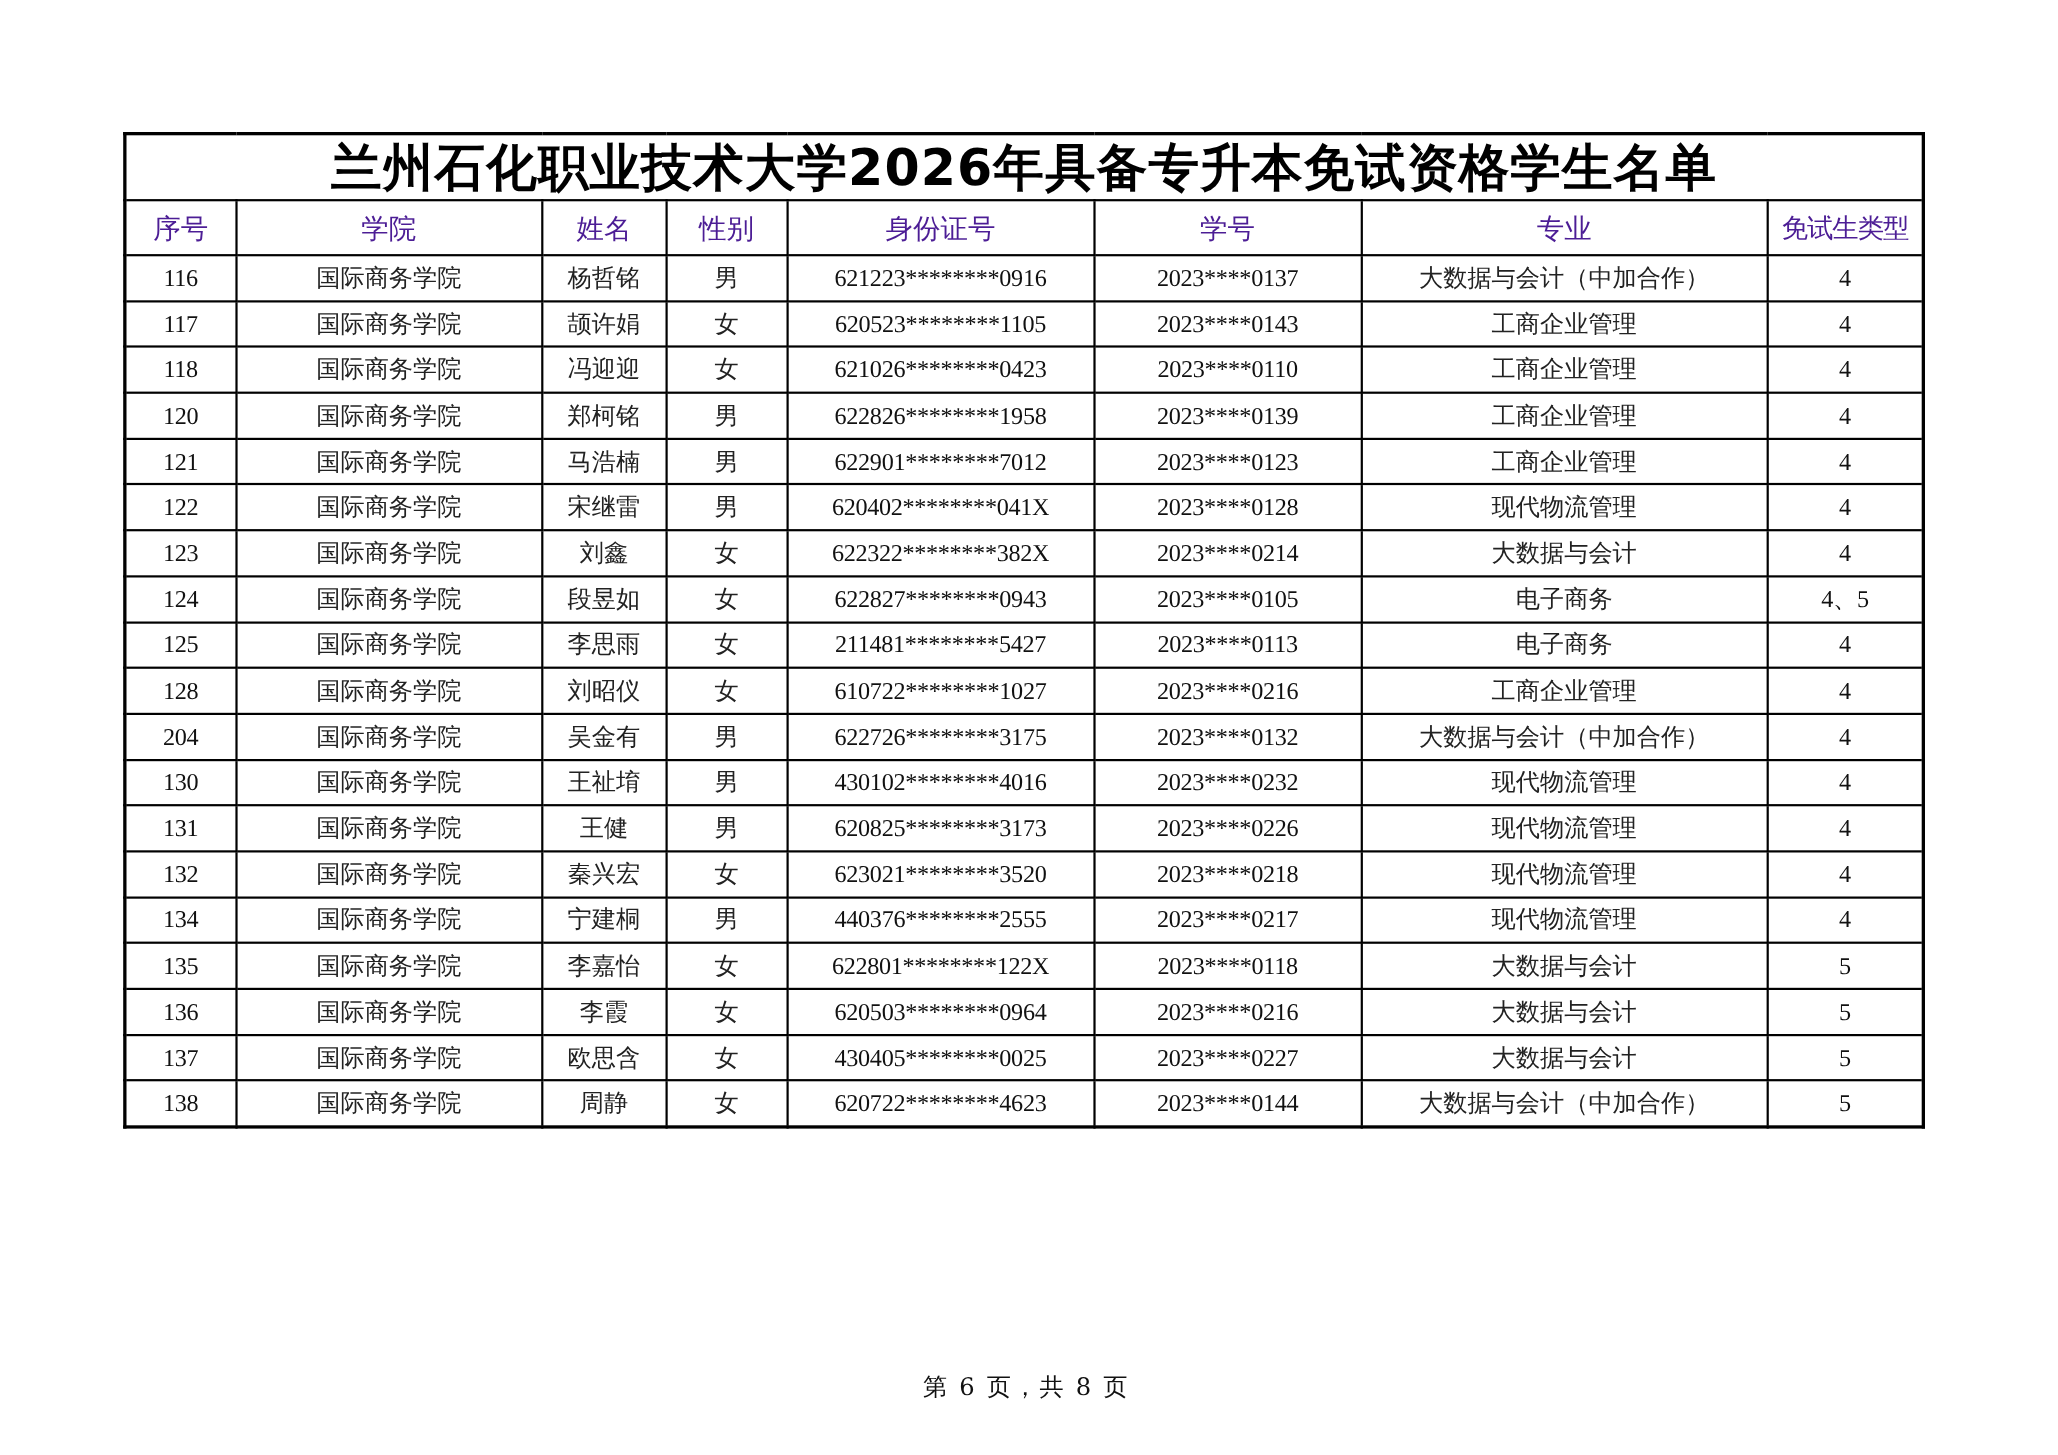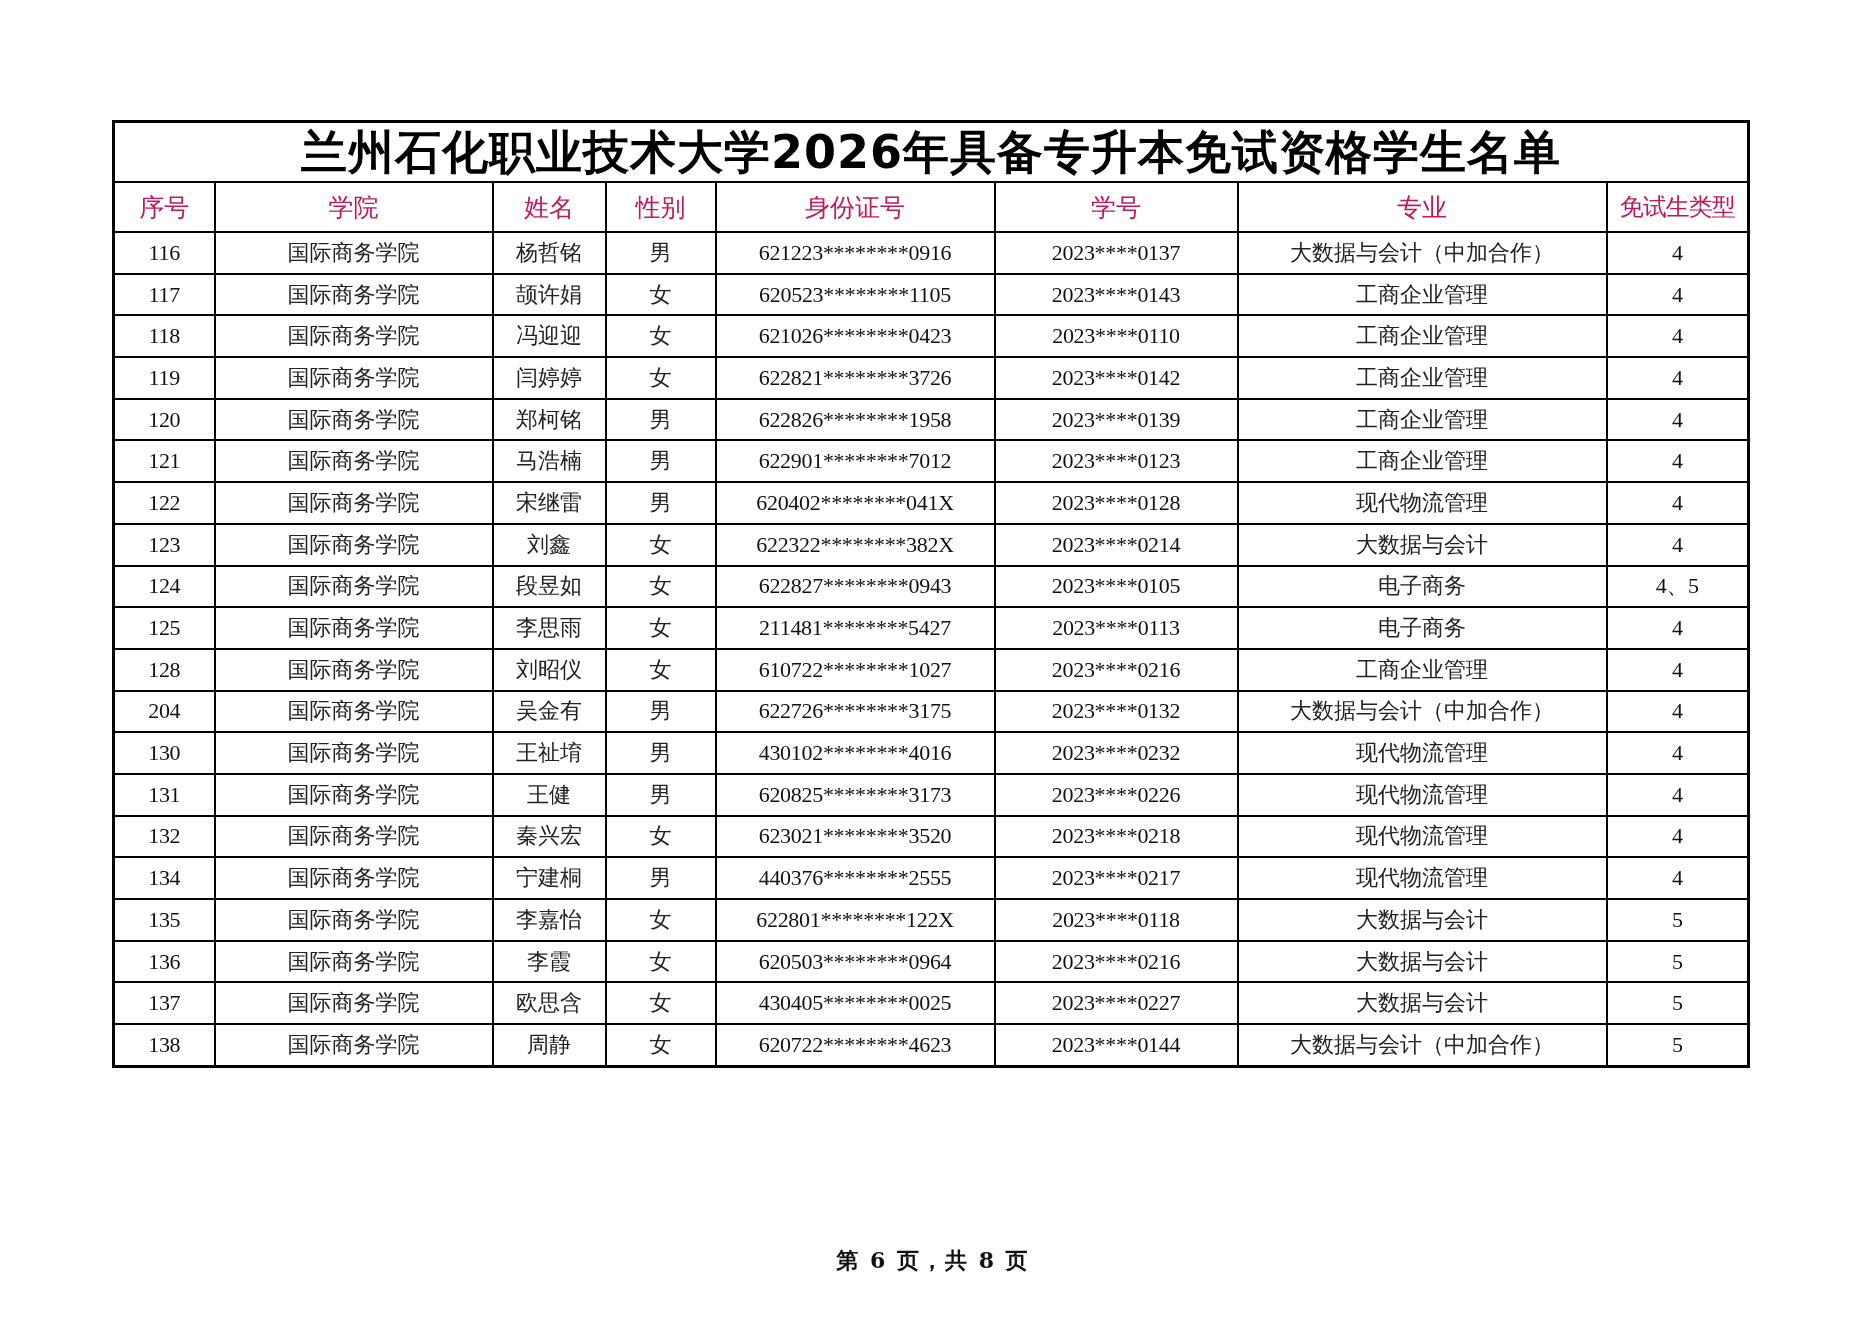--- a/index.html
+++ b/index.html
@@ -5,26 +5,26 @@
   html, body { margin:0; padding:0; background:#ffffff; }
   body { width:1871px; height:1323px; position:relative; overflow:hidden;
          font-family:"DejaVu Serif","Liberation Serif",serif; color:#111; }
   .page { position:absolute; left:0; top:0; width:1871px; height:1323px; background:#fff; }
   table.roster { position:absolute; left:112px; top:120px; width:1635px;
     border-collapse:collapse; table-layout:fixed; border:3px solid #000; }
   table.roster td, table.roster th { border:2.5px solid #000; padding:0; text-align:center;
     vertical-align:middle; white-space:nowrap; overflow:hidden; font-weight:normal; }
   .title-cell { height:58px; font-family:"DejaVu Sans","Liberation Sans",sans-serif;
     font-weight:bold !important; font-size:46px; letter-spacing:1px; color:#000; line-height:58px; }
-  .hdr th { height:48px; font-size:25px; font-family:Liberation Sans, sans-serif; color:#be185d; }
+  .hdr th { height:48px; font-size:25px; font-family:Liberation Sans, sans-serif; color:#4c1d95; }
   .row td { height:39.7px; font-size:22px; }
   .narrow { font-family:"Liberation Serif","DejaVu Serif",serif; font-size:23px; letter-spacing:-0.3px; }
   .cjk { font-family:"DejaVu Sans","Liberation Sans",sans-serif; font-size:22px; color:#222; }
   .footer { position:absolute; top:1246px; left:0; width:1866px; text-align:center;
-    font-size:22px; font-family:"DejaVu Serif","Liberation Serif",serif; letter-spacing:2px; color:#111;font-weight:bold; }
+    font-size:22px; font-family:"DejaVu Serif","Liberation Serif",serif; letter-spacing:2px; color:#111; }
 </style>
 </head>
 <body>
 
 <div class="page">
   <table class="roster">
     <colgroup>
       <col style="width:101px">
         <col style="width:278px">
         <col style="width:113px">
@@ -76,30 +76,20 @@
     <td class="narrow">118</td>
     <td class="cjk">国际商务学院</td>
     <td class="cjk">冯迎迎</td>
     <td class="cjk">女</td>
     <td class="narrow">621026********0423</td>
     <td class="narrow">2023****0110</td>
     <td class="cjk">工商企业管理</td>
     <td class="narrow">4</td>
   </tr>
 
-  <tr class="row">
-    <td class="narrow">119</td>
-    <td class="cjk">国际商务学院</td>
-    <td class="cjk">闫婷婷</td>
-    <td class="cjk">女</td>
-    <td class="narrow">622821********3726</td>
-    <td class="narrow">2023****0142</td>
-    <td class="cjk">工商企业管理</td>
-    <td class="narrow">4</td>
-  </tr>
 
   <tr class="row">
     <td class="narrow">120</td>
     <td class="cjk">国际商务学院</td>
     <td class="cjk">郑柯铭</td>
     <td class="cjk">男</td>
     <td class="narrow">622826********1958</td>
     <td class="narrow">2023****0139</td>
     <td class="cjk">工商企业管理</td>
     <td class="narrow">4</td>

